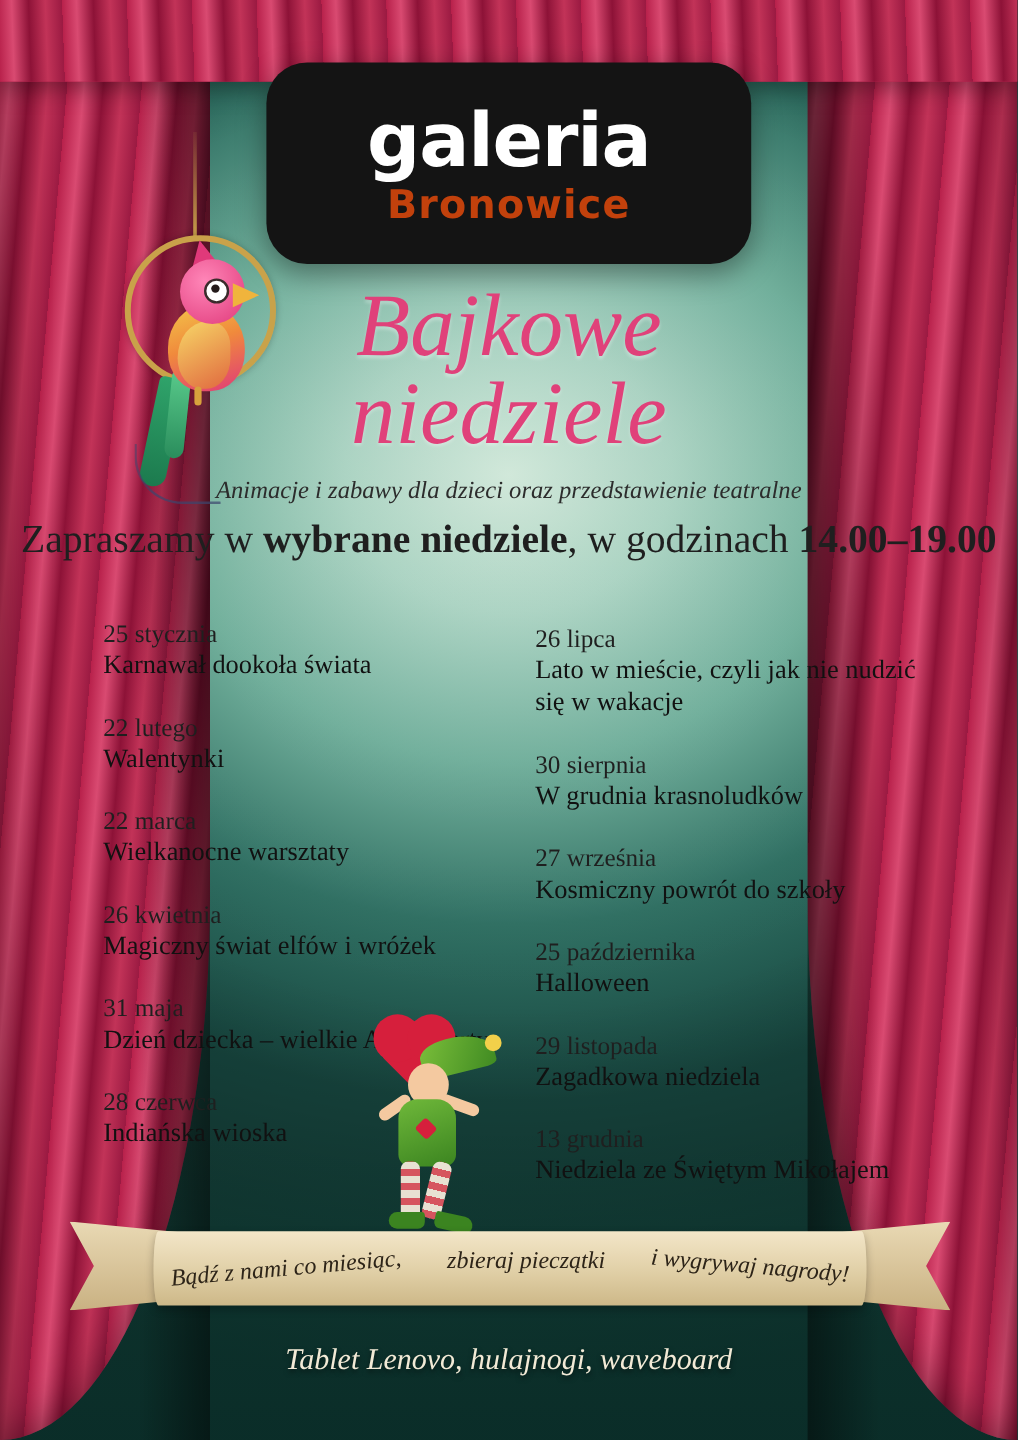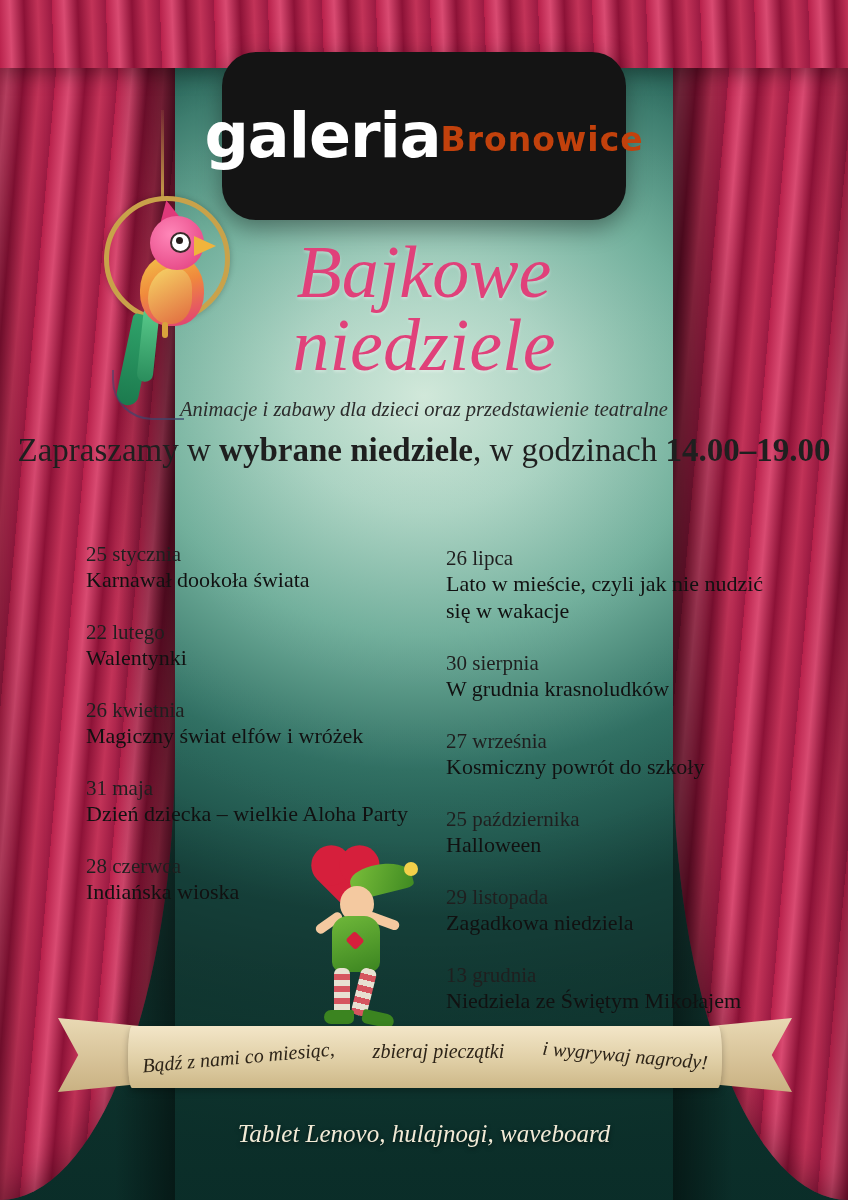--- a/index.html
+++ b/index.html
@@ -53,21 +53,21 @@
       repeating-linear-gradient(88deg,
         #b8214b 0px, #d94a71 12px, #8d1237 26px, #c23358 40px, #9b1a42 54px),
       #b8214b;
     box-shadow:0 6px 18px rgba(0,0,0,0.35);
   }
   
   .logo-plaque{
     position:absolute;left:50%;transform:translateX(-50%);
     top:52px;width:404px;height:168px;
     background:#141414;border-radius:34px;
-    display:flex;flex-direction:row;align-items:center;justify-content:center;
+    display:flex;flex-direction:column;align-items:center;justify-content:center;
     box-shadow:0 8px 24px rgba(0,0,0,0.4);
   }
   .logo-main{
     color:#ffffff;font-size:62px;line-height:1;letter-spacing:-1px;
     font-family:"DejaVu Sans", sans-serif;font-weight:700;
   }
   .logo-sub{
     color:#c2410c;font-size:33px;line-height:1;margin-top:6px;letter-spacing:1px;
     font-family:"DejaVu Sans", sans-serif;font-weight:700;
   }
@@ -146,21 +146,21 @@
   }
   .invite b{font-weight:700;}
   
   .program{
     position:absolute;left:86px;top:516px;width:690px;
     display:flex;justify-content:space-between;
   }
   .col{width:330px;}
   .col.right{padding-top:4px;}
   .entry{margin-bottom:26px;}
-  .entry .date{font-size:21px;color:#1f1f1f;line-height:1.2;margin-top:26px;}
+  .entry .date{font-size:21px;color:#1f1f1f;line-height:1.2;}
   .entry .name{font-size:22px;color:#111;font-weight:400;line-height:1.22;}
   
   .elf{position:absolute;left:300px;top:860px;width:120px;height:180px;}
   .elf .heart{
     position:absolute;left:24px;top:0px;width:40px;height:36px;background:#d61f3c;
     transform:rotate(-45deg);border-radius:4px;
   }
   .elf .heart:before,.elf .heart:after{
     content:"";position:absolute;width:40px;height:40px;background:#d61f3c;border-radius:50%;
   }
@@ -267,20 +267,24 @@
     <div class="col left">
       <div class="entry">
         <div class="date">25 stycznia</div>
         <div class="name">Karnawał dookoła świata</div>
       </div>
       <div class="entry">
         <div class="date">22 lutego</div>
         <div class="name">Walentynki</div>
       </div>
       <div class="entry">
+        <div class="date">22 marca</div>
+        <div class="name">Wielkanocne warsztaty</div>
+      </div>
+      <div class="entry">
         <div class="date">26 kwietnia</div>
         <div class="name">Magiczny świat elfów i wróżek</div>
       </div>
       <div class="entry">
         <div class="date">31 maja</div>
         <div class="name">Dzień dziecka – wielkie Aloha Party</div>
       </div>
       <div class="entry">
         <div class="date">28 czerwca</div>
         <div class="name">Indiańska wioska</div>

